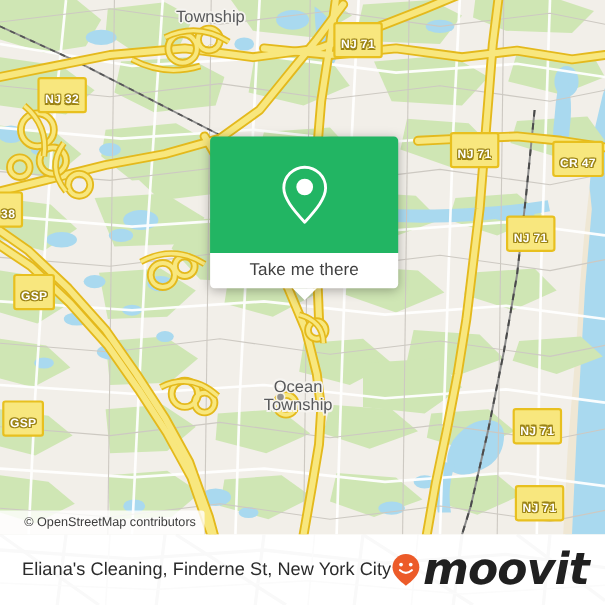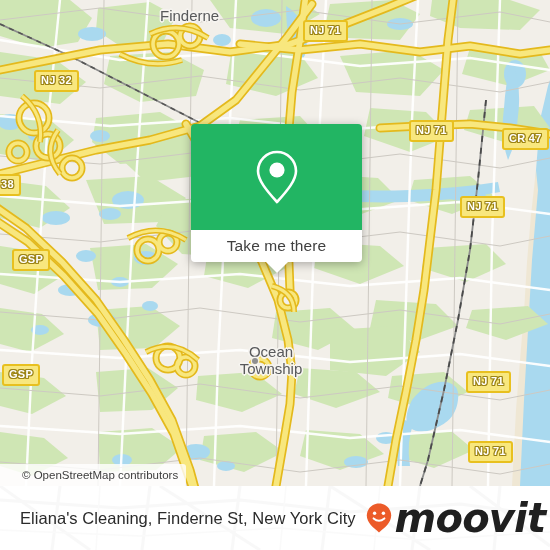--- a/index.html
+++ b/index.html
@@ -44,21 +44,21 @@
     position: absolute;
     background: #f8e77e;
     border: 2px solid #e8c01f;
     border-radius: 3px;
     color: #ffffff;
     font-family: "Liberation Sans", sans-serif;
     font-weight: bold;
     font-size: 11px;
     line-height: 15px;
     height: 15px;
-    padding: 1px 5px 2px 5px;
+    padding: 12px 5px 2px 5px;
     white-space: nowrap;
     text-shadow:
        1px 0 0 #9c8416, -1px 0 0 #9c8416,
        0 1px 0 #9c8416, 0 -1px 0 #9c8416,
        1px 1px 0 #9c8416, -1px -1px 0 #9c8416,
        1px -1px 0 #9c8416, -1px 1px 0 #9c8416;
     box-sizing: content-box;
     letter-spacing: 0.3px;
   }
 
@@ -173,21 +173,20 @@
   }
   #footer-inner {
     position: relative;
     width: 100%;
     height: 100%;
     display: flex;
     align-items: center;
     justify-content: space-between;
     padding: 0 18px 0 20px;
     box-sizing: border-box;
-    gap: 10px;
   }
   #footer-title {
     color: #2b2b2b;
     font-size: 16.5px;
     font-family: "Liberation Sans", sans-serif;
     white-space: nowrap;
     letter-spacing: 0.05px;
   }
   #brand {
     display: flex;
@@ -415,21 +414,21 @@
           <path d="M120 54 q30 16 62 6"></path>
           <path d="M22 96 q22 18 18 46"></path>
           <path d="M58 130 q-16 22 2 44"></path>
           <path d="M128 238 q30 -16 58 2"></path>
           <path d="M146 352 q28 -14 52 8"></path>
           <path d="M272 286 q22 6 22 26"></path>
         </g>
       </g>
     </svg>
 
-    <div class="place-label" style="left:160px; top:8px;">Finderne</div>
+    <div class="place-label" style="left:160px; top:8px;">Township</div>
 
     <div class="place-label two-line" style="left:192px; top:343px;margin-left:24px;">Ocean Township</div>
     <div class="place-dot" style="left:252px; top:358px;"></div>
 
     <div class="shield" style="left:34px; top:70px;">NJ 32</div>
     <div class="shield" style="left:303px; top:20px;">NJ 71</div>
     <div class="shield" style="left:-6px; top:174px;">38</div>
     <div class="shield" style="left:12px; top:249px;">GSP</div>
     <div class="shield" style="left:2px; top:364px;">GSP</div>
     <div class="shield" style="left:409px; top:120px;">NJ 71</div>

